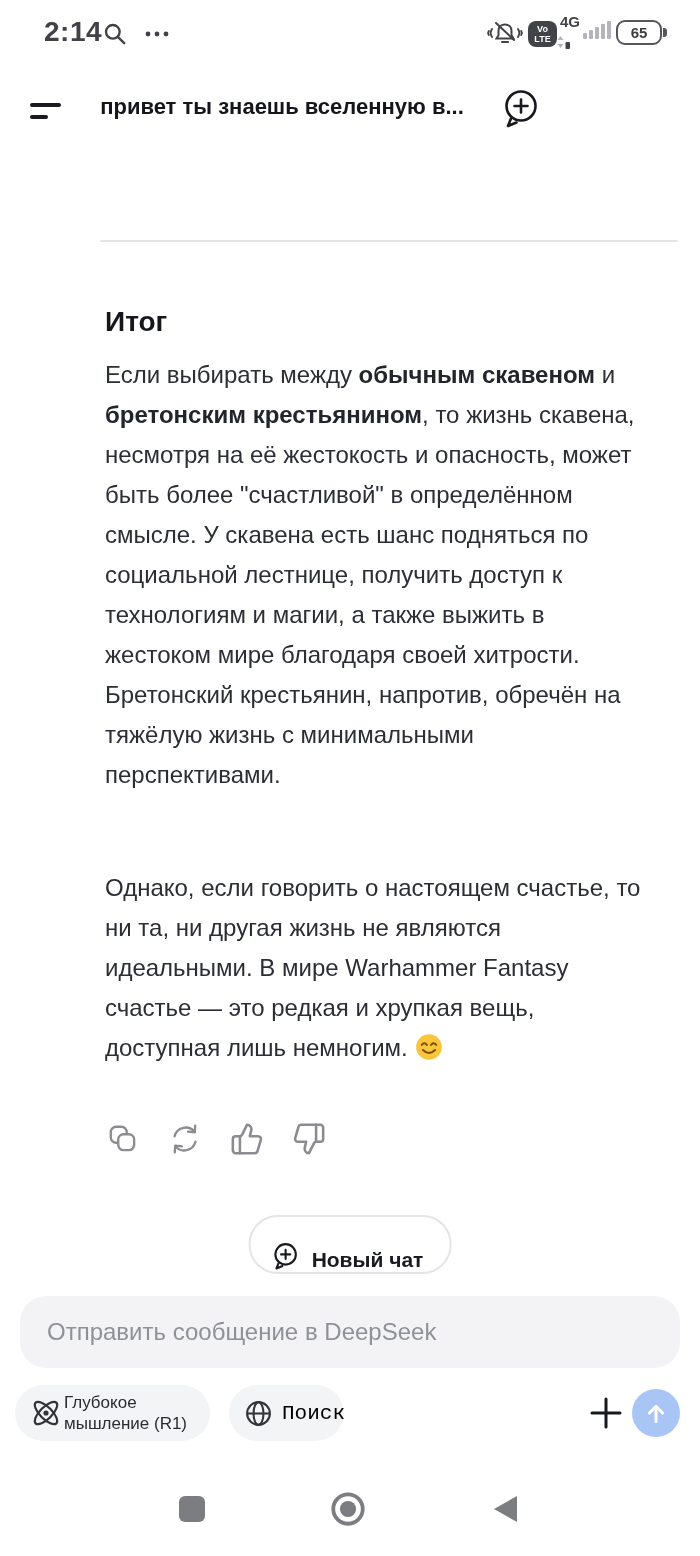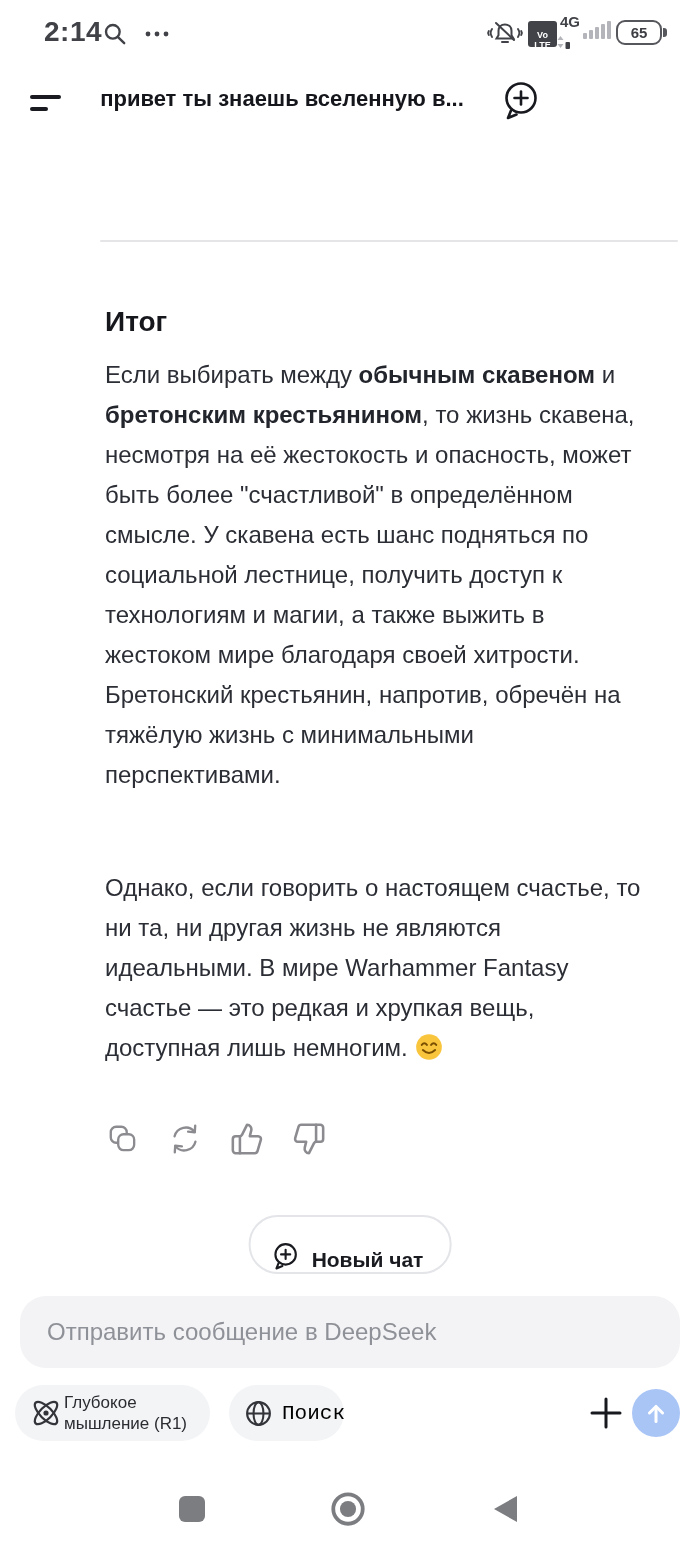--- a/index.html
+++ b/index.html
@@ -6,33 +6,33 @@
   .screen{position:relative;width:700px;height:1556px;background:#ffffff;overflow:hidden;
           font-family:"Liberation Sans","DejaVu Sans",sans-serif;color:#2c2e36;}
   svg{display:block;}
 
   
   .statusbar{position:absolute;left:0;top:0;width:700px;height:64px;}
   .sb-time{position:absolute;left:44px;top:16px;font-size:28px;font-weight:600;color:#404248;letter-spacing:.5px;}
   .sb-search{position:absolute;left:102px;top:21px;}
   .sb-more{position:absolute;left:142px;top:21px;}
   .sb-mute{position:absolute;left:486px;top:19px;}
-  .sb-volte{position:absolute;left:528px;top:21px;width:29px;height:26px;background:#414348;border-radius:3px;
-            color:#fff;font-size:9px;font-weight:700;line-height:10px;text-align:center;padding-top:9px;box-sizing:border-box;}
+  .sb-volte{position:absolute;left:528px;top:21px;width:29px;height:26px;background:#414348;border-radius:8px;
+            color:#fff;font-size:9px;font-weight:700;line-height:10px;text-align:center;padding-top:3px;box-sizing:border-box;}
   .sb-net{position:absolute;left:557px;top:13px;width:56px;height:40px;}
   .sb-4g{position:absolute;left:3px;top:0;font-size:15px;font-weight:600;color:#404248;}
   .sb-sim{position:absolute;left:0;top:22px;display:flex;align-items:flex-end;gap:1px;}
   .sb-bars{position:absolute;left:26px;top:8px;display:flex;align-items:flex-end;gap:2px;}
   .sb-bars i{display:block;width:4px;background:#b4b5ba;border-radius:1px;}
   .sb-batt{position:absolute;left:616px;top:20px;width:46px;height:25px;border:2.5px solid #56575c;border-radius:9px;
            font-size:15px;font-weight:600;color:#3c3d42;text-align:center;line-height:21px;box-sizing:border-box;}
   .sb-batt:after{content:"";position:absolute;right:-7px;top:6px;width:4px;height:9px;background:#56575c;border-radius:0 3px 3px 0;}
 
   
-  .appheader{position:absolute;left:0;top:72px;width:564px;height:64px;background:#fff;z-index:5;}
+  .appheader{position:absolute;left:0;top:80px;width:564px;height:64px;background:#fff;z-index:5;}
   .menu-btn{position:absolute;left:28px;top:14px;width:40px;height:36px;cursor:pointer;}
   .menu-btn .l1,.menu-btn .l2{position:absolute;left:2px;height:4px;background:#191b21;border-radius:2px;}
   .menu-btn .l1{top:9px;width:31px;}
   .menu-btn .l2{top:21px;width:18px;}
   .head-title{position:absolute;left:90px;right:90px;top:14px;text-align:center;font-size:22px;font-weight:700;color:#14161c;
               white-space:nowrap;overflow:hidden;}
   .newchat-btn{position:absolute;right:22px;top:7px;width:42px;height:44px;cursor:pointer;}
 
   
   .tablefrag{position:absolute;left:0;top:126px;width:700px;height:78px;overflow:hidden;}

